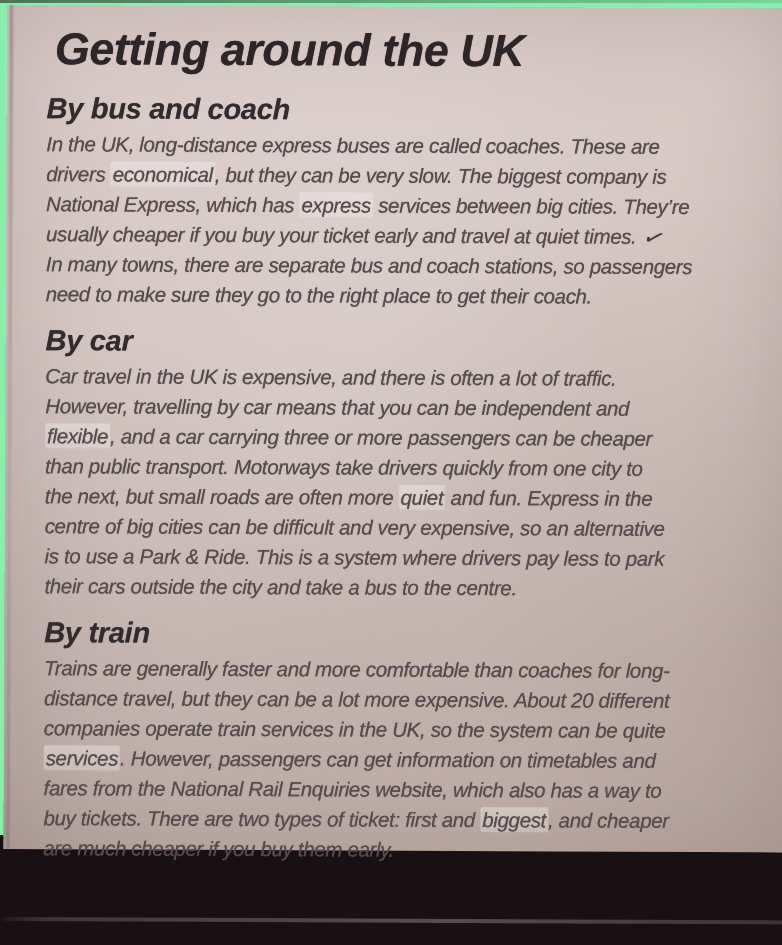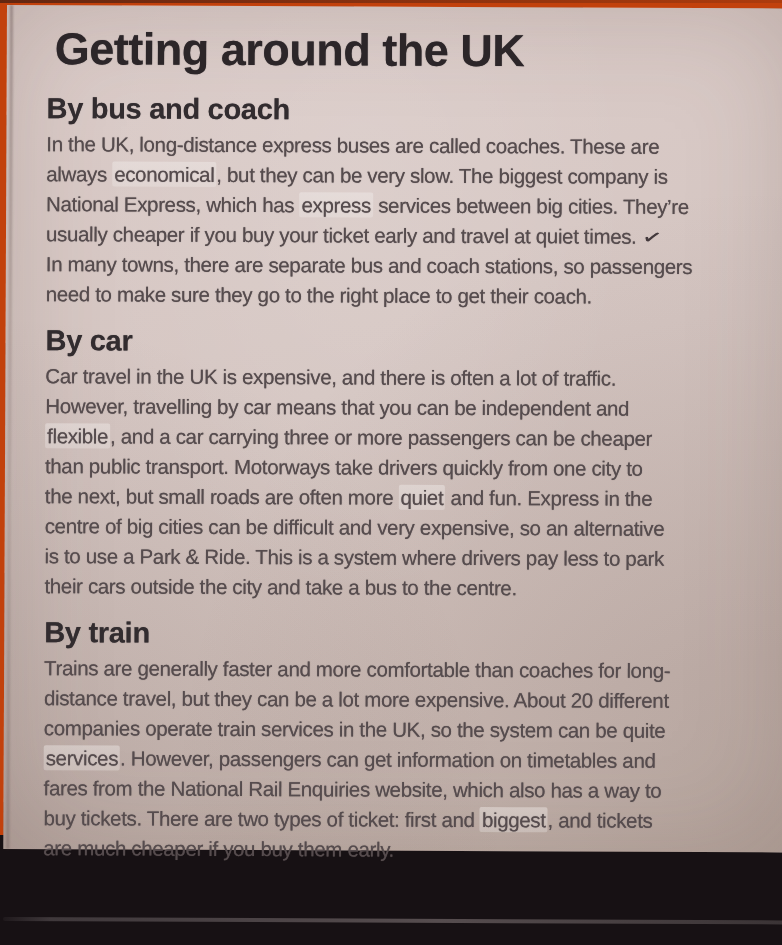--- a/index.html
+++ b/index.html
@@ -8,21 +8,22 @@
     width: 782px;
     height: 945px;
     overflow: hidden;
     background: #171114;
     font-family: "Liberation Sans", sans-serif;
   }
   .photo-frame {
     position: relative;
     width: 782px;
     height: 835px;
-    background: #c2410c;
+    background: #86efac;
+    font-style: italic;
   }
   .paper {
     position: absolute;
     left: 7px;
     top: 5px;
     right: -14px;
     bottom: -14px;
     transform: rotate(0.25deg);
     transform-origin: top left;
     background:
@@ -113,21 +114,21 @@
   <div class="paper">
     <div class="crease"></div>
 
     <div class="content">
 
       <div class="doc-title">Getting around the UK</div>
 
       <div class="section-heading">By bus and coach</div>
       <div class="para">
         <div class="ln"><span>In the UK, long-distance express buses are called coaches. These are</span></div>
-        <div class="ln"><span>always </span><span class="hl">economical</span><span>, but they can be very slow. The biggest company is</span></div>
+        <div class="ln"><span>drivers </span><span class="hl">economical</span><span>, but they can be very slow. The biggest company is</span></div>
         <div class="ln"><span>National Express, which has </span><span class="hl">express</span><span> services between big cities. They’re</span></div>
         <div class="ln"><span>usually cheaper if you buy your ticket early and travel at quiet times.</span><span class="tick">✓</span></div>
         <div class="ln"><span>In many towns, there are separate bus and coach stations, so passengers</span></div>
         <div class="ln"><span>need to make sure they go to the right place to get their coach.</span></div>
       </div>
 
       <div class="section-heading">By car</div>
       <div class="para">
         <div class="ln"><span>Car travel in the UK is expensive, and there is often a lot of traffic.</span></div>
         <div class="ln"><span>However, travelling by car means that you can be independent and</span></div>
@@ -139,21 +140,21 @@
         <div class="ln"><span>their cars outside the city and take a bus to the centre.</span></div>
       </div>
 
       <div class="section-heading">By train</div>
       <div class="para">
         <div class="ln"><span>Trains are generally faster and more comfortable than coaches for long-</span></div>
         <div class="ln"><span>distance travel, but they can be a lot more expensive. About 20 different</span></div>
         <div class="ln"><span>companies operate train services in the UK, so the system can be quite</span></div>
         <div class="ln"><span class="hl">services</span><span>. However, passengers can get information on timetables and</span></div>
         <div class="ln"><span>fares from the National Rail Enquiries website, which also has a way to</span></div>
-        <div class="ln"><span>buy tickets. There are two types of ticket: first and </span><span class="hl">biggest</span><span>, and tickets</span></div>
+        <div class="ln"><span>buy tickets. There are two types of ticket: first and </span><span class="hl">biggest</span><span>, and cheaper</span></div>
         <div class="ln"><span>are much cheaper if you buy them early.</span></div>
       </div>
 
     </div>
 
     <div class="bottom-rule"></div>
   </div>
   <div class="top-shade"></div>
 </div>
 

